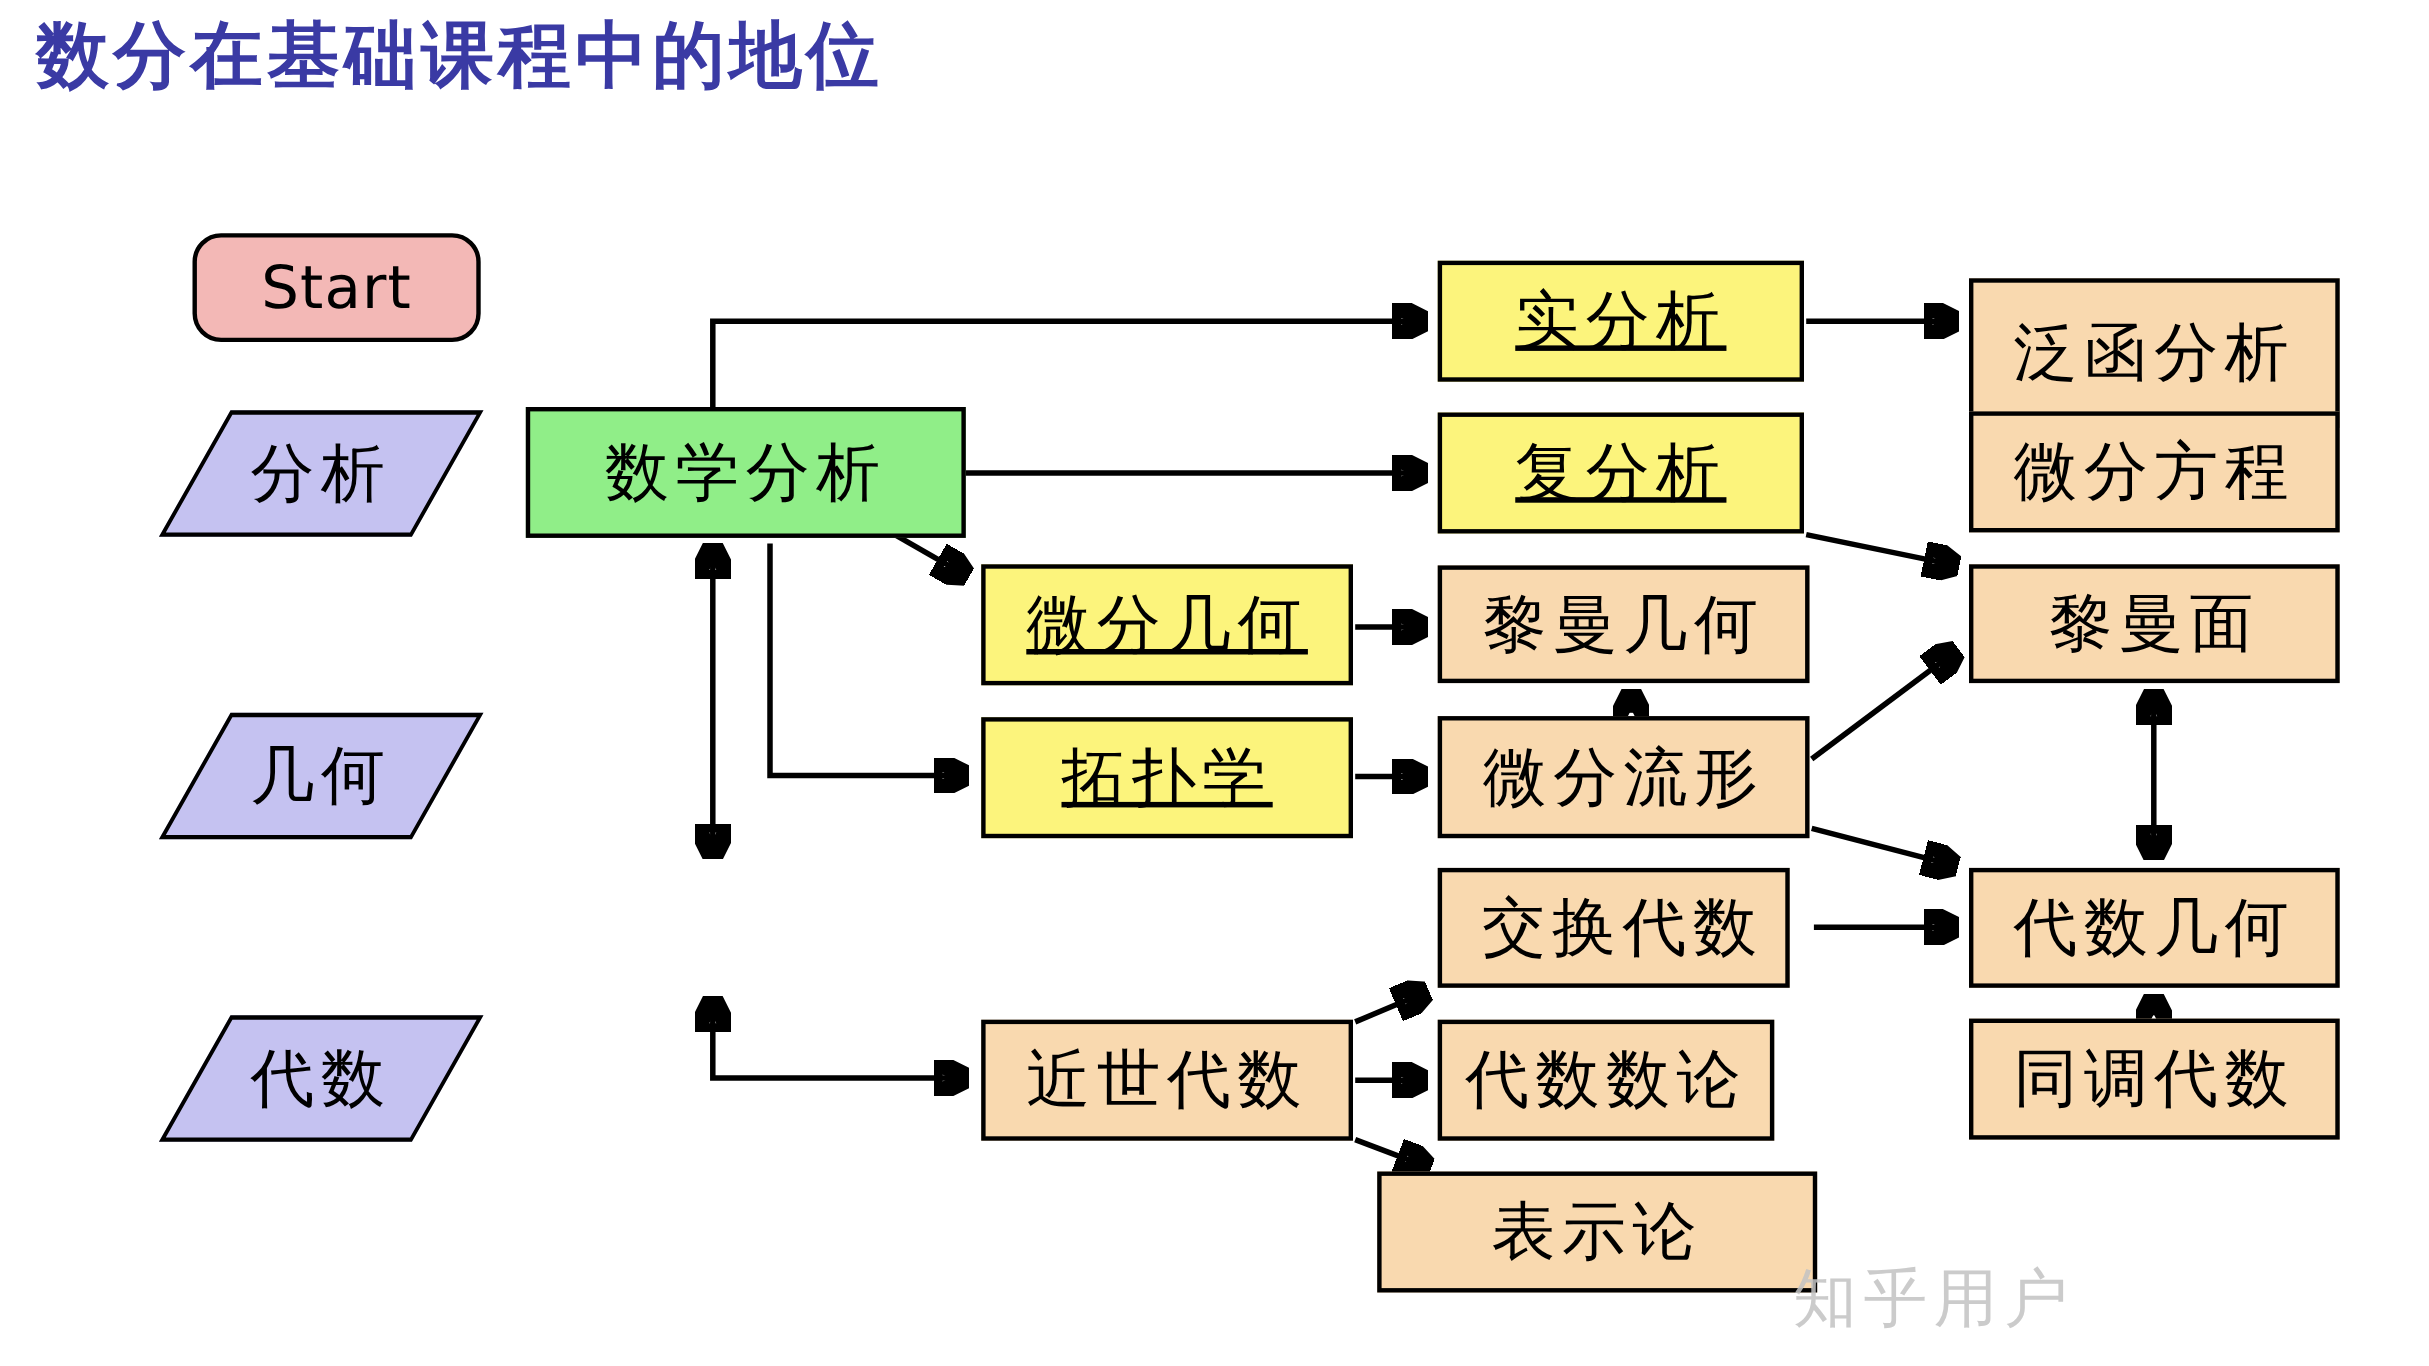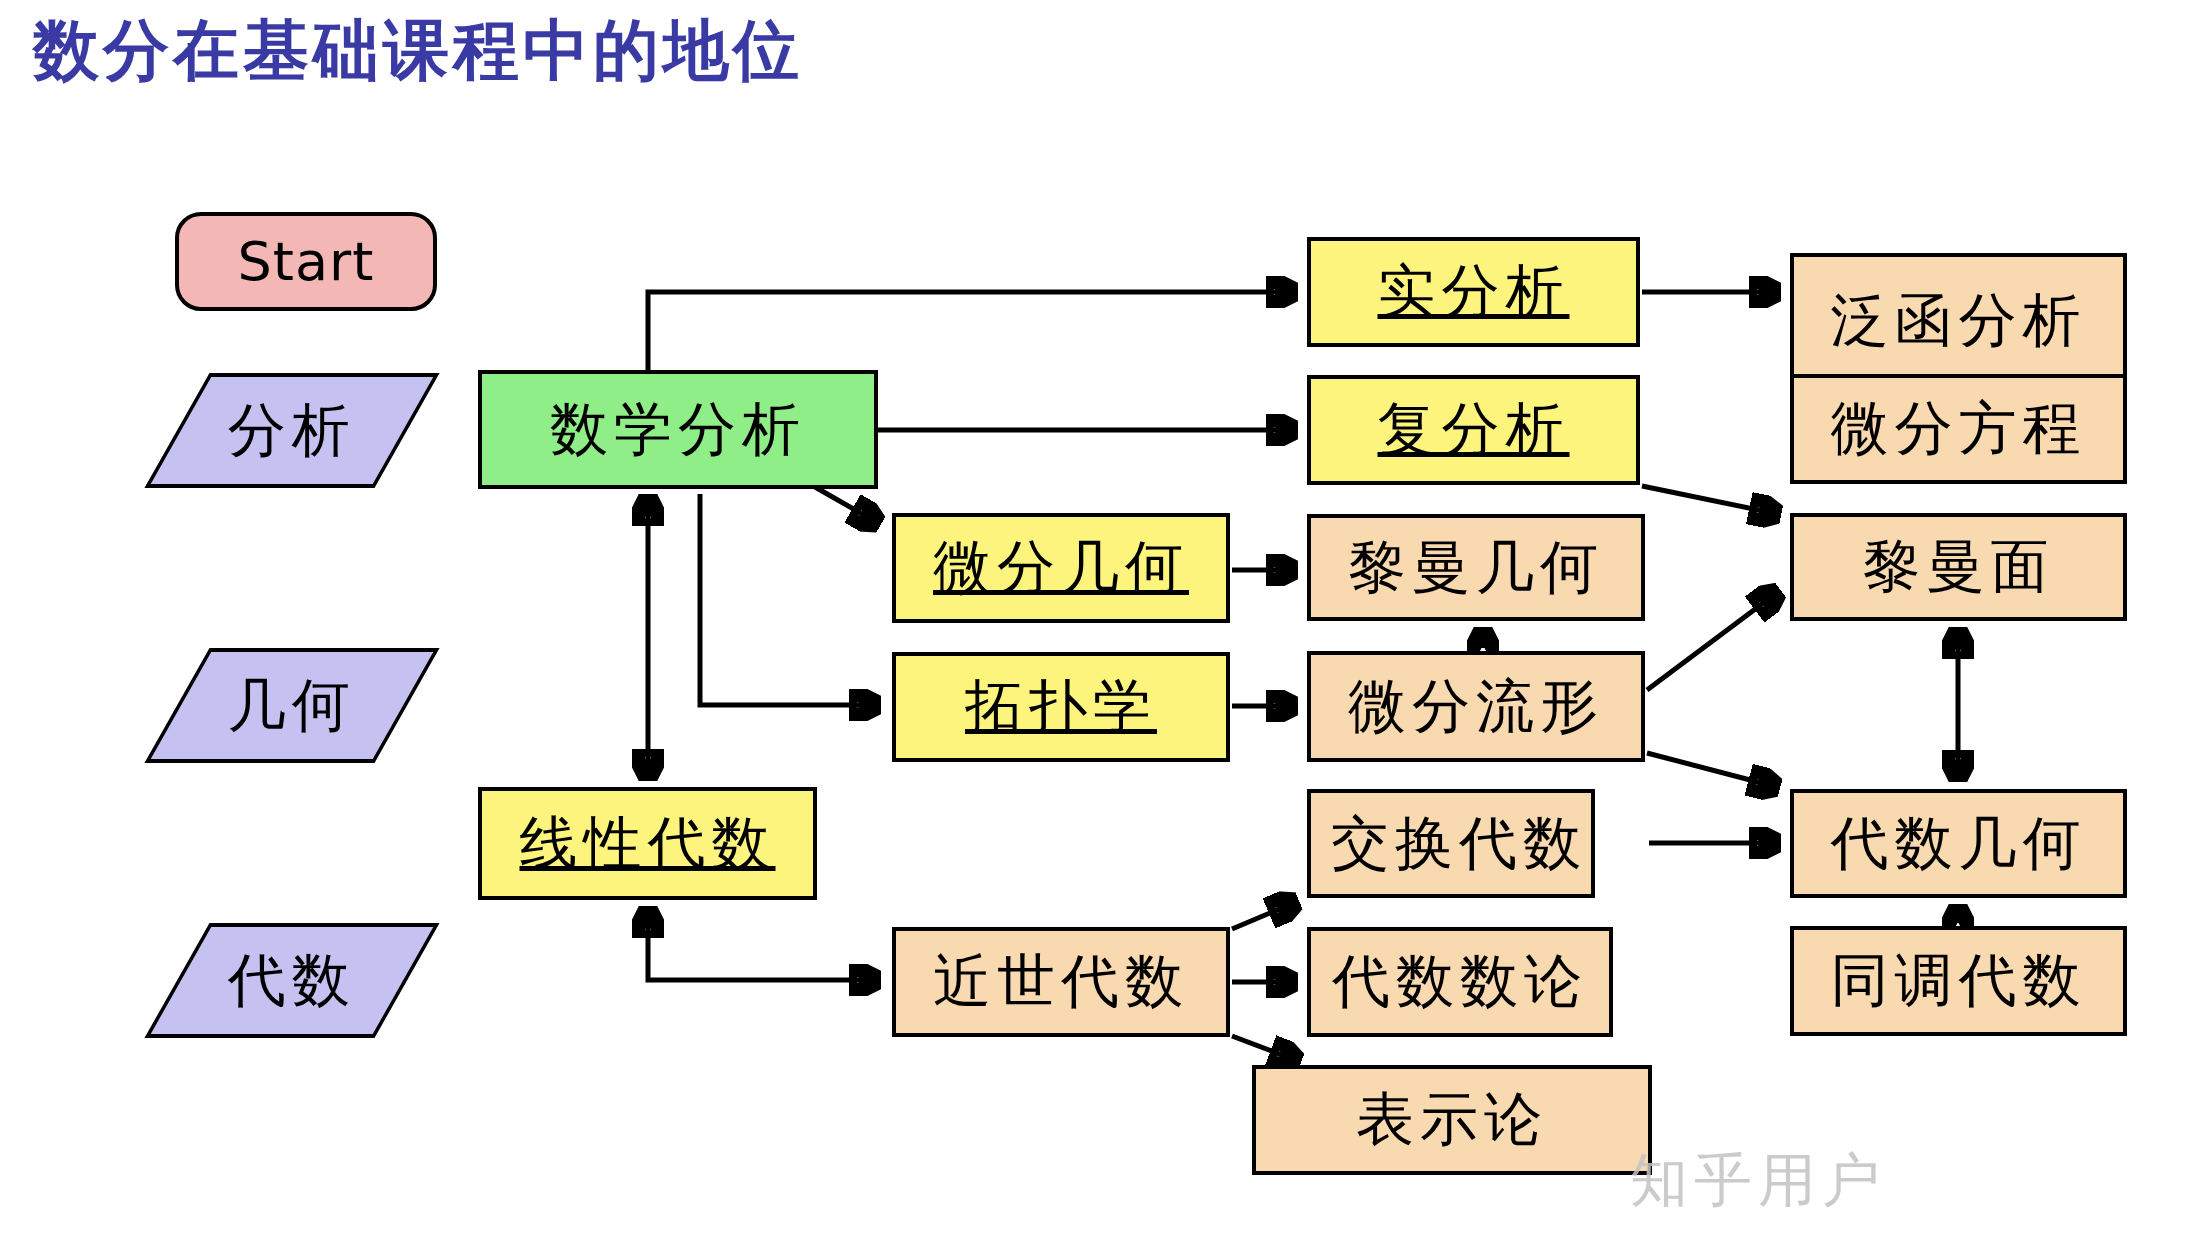--- a/index.html
+++ b/index.html
@@ -45,21 +45,21 @@
   #n-la     { left:478px;  top:787px; width:339px; height:113px; }
   #n-real   { left:1307px; top:237px; width:333px; height:110px; }
   #n-cplx   { left:1307px; top:375px; width:333px; height:110px; }
   #n-dgeo   { left:892px;  top:513px; width:338px; height:110px; }
   #n-topo   { left:892px;  top:652px; width:338px; height:110px; }
   #n-rgeo   { left:1307px; top:514px; width:338px; height:107px; }
   #n-dman   { left:1307px; top:651px; width:338px; height:111px; }
   #n-func   { left:1790px; top:253px; width:337px; height:136px; }
   #n-deq    { left:1790px; top:374px; width:337px; height:110px; }
   #n-rsur   { left:1790px; top:513px; width:337px; height:108px; }
-  #n-comm   { left:1307px; top:789px; width:288px; height:109px;padding-left:16px; }
+  #n-comm   { left:1307px; top:789px; width:320px; height:109px;padding-left:16px; }
   #n-ageo   { left:1790px; top:789px; width:337px; height:109px; }
   #n-mod    { left:892px;  top:927px; width:338px; height:110px; }
   #n-ant    { left:1307px; top:927px; width:306px; height:110px; }
   #n-homo   { left:1790px; top:926px; width:337px; height:110px; }
   #n-rep    { left:1252px; top:1065px; width:400px; height:110px; }
 </style>
 </head>
 <body>
 
 <div id="canvas">
@@ -104,23 +104,20 @@
   <div id="n-pgeo" class="node para fill-lav">
     <span>几何</span>
   </div>
   <div id="n-palg" class="node para fill-lav">
     <span>代数</span>
   </div>
 
   <div id="n-ma" class="node fill-green">
     <span>数学分析</span>
   </div>
-  <div id="n-la" class="node fill-yellow">
-    <span>线性代数</span>
-  </div>
   <div id="n-real" class="node fill-yellow">
     <span>实分析</span>
   </div>
   <div id="n-cplx" class="node fill-yellow">
     <span>复分析</span>
   </div>
   <div id="n-dgeo" class="node fill-yellow">
     <span>微分几何</span>
   </div>
   <div id="n-rgeo" class="node fill-tan">

